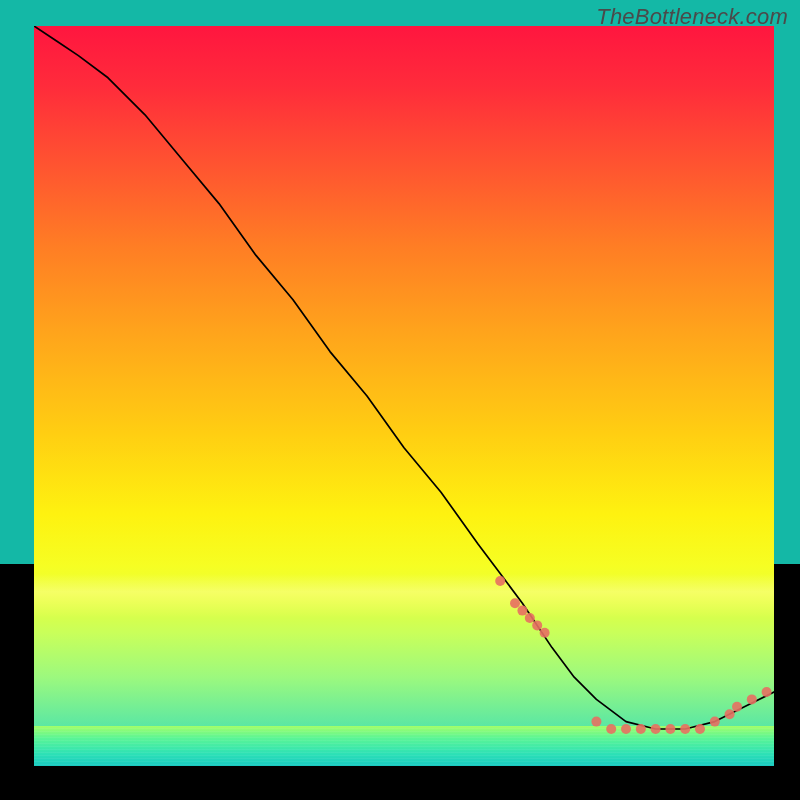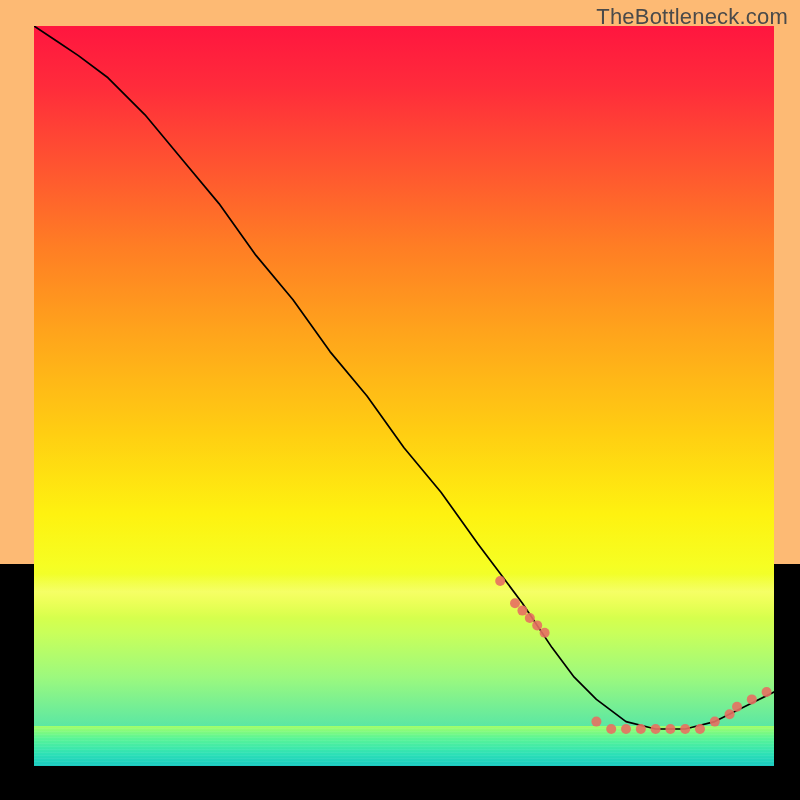--- a/index.html
+++ b/index.html
@@ -8,21 +8,22 @@
     width: 800px;
     height: 800px;
     background: #000;
     overflow: hidden;
     font-family: Arial, Helvetica, sans-serif;
   }
   .frame {
     position: relative;
     width: 800px;
     height: 564px;
-    background: #fdba74;
+    background: #14b8a6;
+    font-style: italic;
   }
   .watermark {
     position: absolute;
     top: 4px;
     right: 12px;
     color: #4a4a4a;
     font-size: 22px;
     font-weight: 400;
     letter-spacing: 0.2px;
     user-select: none;

